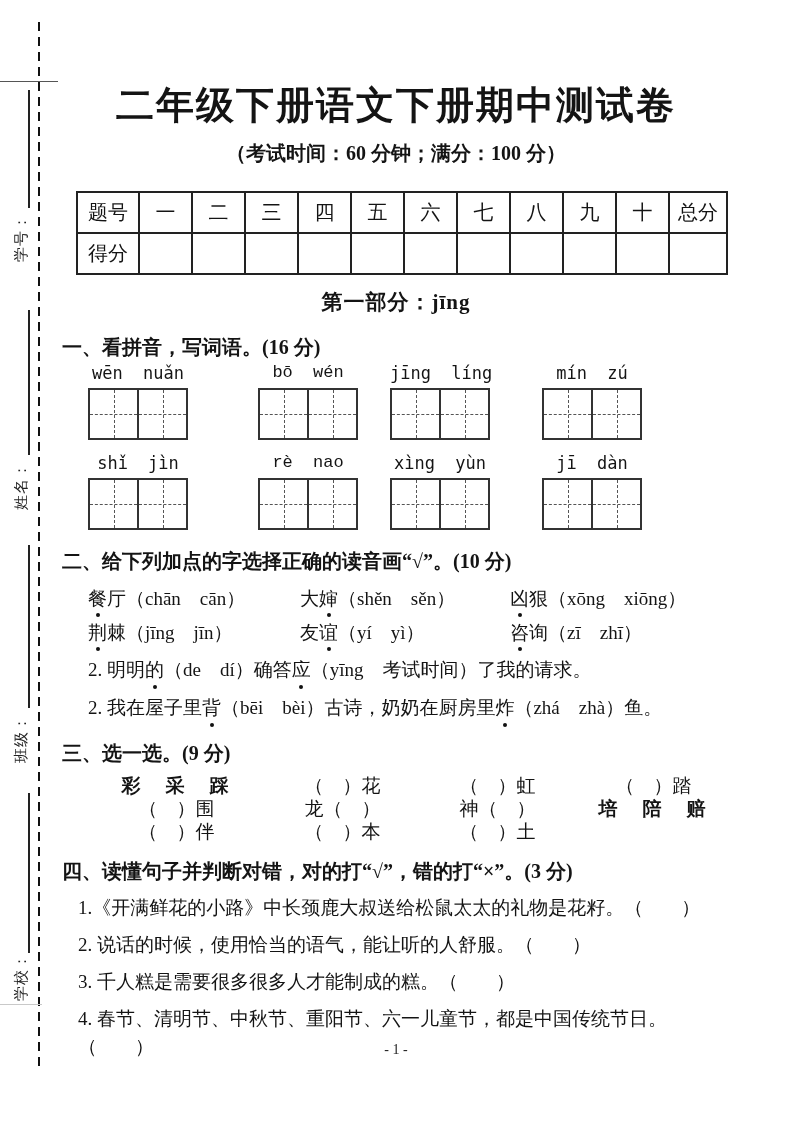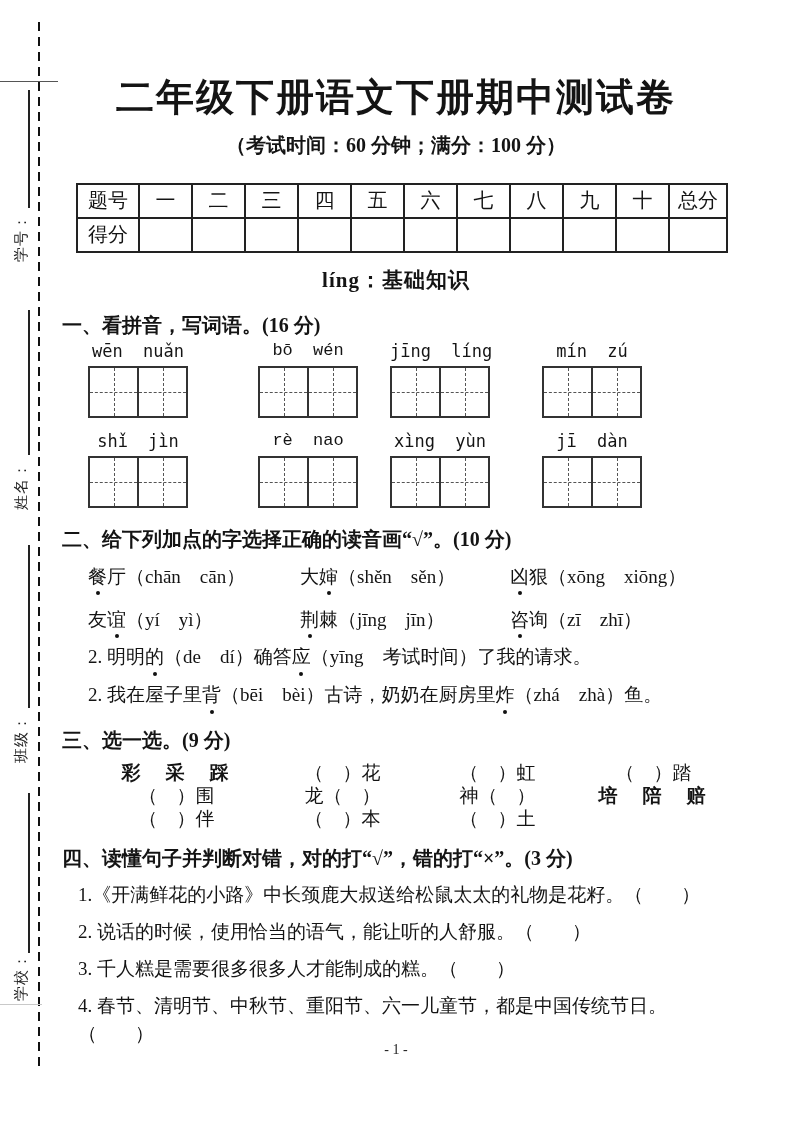--- a/index.html
+++ b/index.html
@@ -28,37 +28,37 @@
     position: absolute; left: 12px;
     transform: rotate(-90deg); transform-origin: left top;
     font-size: 15px; letter-spacing: 1px; white-space: nowrap; color: #222;
   }
   .vl-1 { top: 262px; }
   .vl-2 { top: 510px; }
   .vl-3 { top: 763px; }
   .vl-4 { top: 1001px; }
 
   
-  .content { position: absolute; left: 60px; top: 0; width: 672px; }
+  .content { position: absolute; left: 60px; top: 8px; width: 672px; }
 
   .title {
     margin-top: 74px; text-align: center;
     font-size: 38px; font-weight: bold; letter-spacing: 2px; line-height: 1.25;
   }
   .subtitle {
     margin-top: 10px; text-align: center;
     font-size: 20px; font-weight: bold;
   }
 
   table.score {
     margin: 24px 0 0 16px; width: 650px;
     border-collapse: collapse; table-layout: fixed;
   }
   table.score td {
-    border: 2px solid #222; height: 34px;
+    border: 2px solid #222; height: 41px;
     text-align: center; font-size: 20px; padding: 0;
   }
 
   .section-heading {
     margin-top: 13px; text-align: center;
     font-size: 21px; font-weight: bold; letter-spacing: 1px;
   }
 
   .q-heading {
     margin-top: 17px; padding-left: 2px;
@@ -85,21 +85,21 @@
     border-left: 1px dashed #555;
   }
   .tian-cell::after {
     content: ""; position: absolute; left: 0; right: 0; top: 50%;
     border-top: 1px dashed #555;
   }
 
   
   .q2-words {
     display: grid; grid-template-columns: 212px 210px auto;
-    margin: 10px 0 0 28px; row-gap: 16px;
+    margin: 10px 0 0 28px; row-gap: 7px;
     font-size: 19px; line-height: 27px;
   }
   .seg-line { white-space: pre-wrap; }
   .q2-item { margin: 10px 0 0 28px; font-size: 19px; line-height: 28px; }
   .dot { position: relative; display: inline-block; }
   .dot::after {
     content: ""; position: absolute; left: 50%; bottom: -5px;
     width: 4px; height: 4px; border-radius: 50%; background: #111;
     transform: translateX(-50%);
   }
@@ -184,21 +184,21 @@
       <td></td>
       <td></td>
       <td></td>
       <td></td>
       <td></td>
       <td></td>
     </tr>
   </tbody>
     </table>
 
-  <div class="section-heading">líng：基础知识</div>
+  <div class="section-heading">第一部分：jīng</div>
 
   <div class="q-heading">一、看拼音，写词语。(16 分)</div>
 
   <div class="pinyin-row">
     <div class="cell pinyin">wēn nuǎn</div>
     <div class="cell pinyin">bō wén</div>
     <div class="cell pinyin">jīng líng</div>
     <div class="cell pinyin">mín zú</div>
   </div>
   <div class="box-row">
@@ -244,22 +244,22 @@
         <div class="tian-cell"></div>
       </div>
   </div>
 
   <div class="q-heading">二、给下列加点的字选择正确的读音画“√”。(10 分)</div>
 
   <div class="q2-words">
     <div class="seg-line"><span class="dot">餐</span><span>厅（chān　cān）</span></div>
     <div class="seg-line"><span>大</span><span class="dot">婶</span><span>（shěn　sěn）</span></div>
     <div class="seg-line"><span class="dot">凶</span><span>狠（xōng　xiōng）</span></div>
+    <div class="seg-line"><span class="dot">荆</span><span>棘（jīng　jīn）</span></div>
     <div class="seg-line"><span>友</span><span class="dot">谊</span><span>（yí　yì）</span></div>
-    <div class="seg-line"><span class="dot">荆</span><span>棘（jīng　jīn）</span></div>
     <div class="seg-line"><span class="dot">咨</span><span>询（zī　zhī）</span></div>
   </div>
 
   <div class="q2-item seg-line"><span>2. 明明</span><span class="dot">的</span><span>（de　dí）确答</span><span class="dot">应</span><span>（yīng　考试时间）了我的请求。</span></div>
   <div class="q2-item seg-line"><span>2. 我在屋子里</span><span class="dot">背</span><span>（bēi　bèi）古诗，奶奶在厨房里</span><span class="dot">炸</span><span>（zhá　zhà）鱼。</span></div>
 
   <div class="q-heading">三、选一选。(9 分)</div>
 
   <div class="q3-grid">
     <div class="q3-options">彩　采　踩</div>

